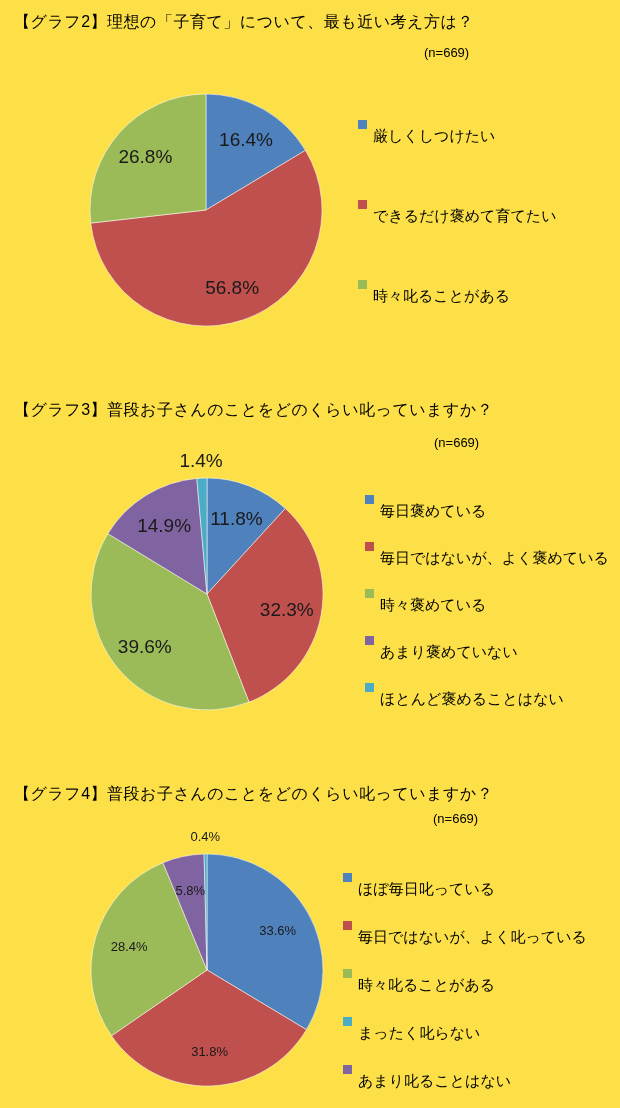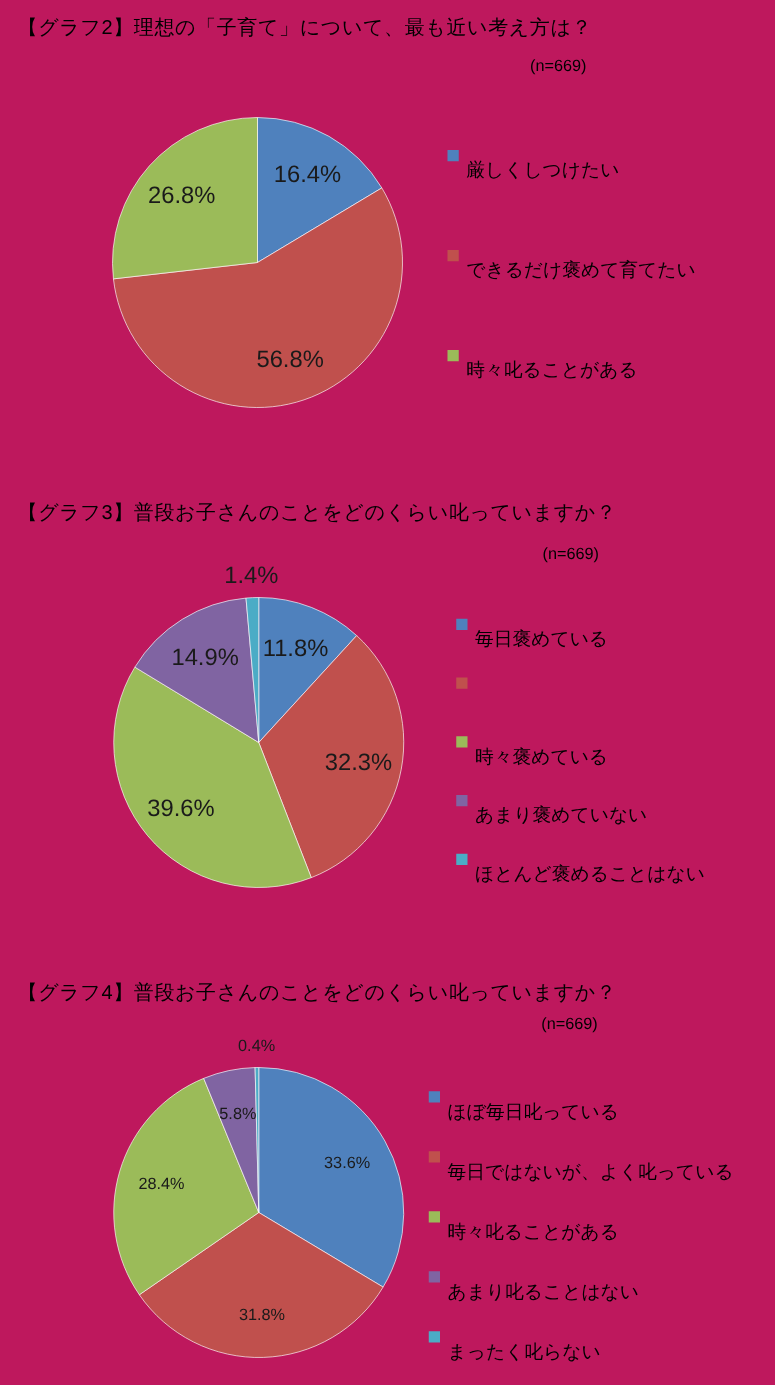--- a/index.html
+++ b/index.html
@@ -1,17 +1,17 @@
 <!DOCTYPE html>
 <html><head>
 <meta charset="utf-8">
 <style>
   html,body{margin:0;padding:0;}
   body{font-family:"Liberation Sans","DejaVu Sans",sans-serif;background:#ffffff;}
-  .page{position:relative;width:620px;height:1108px;background:#be185d;overflow:hidden;}
+  .page{position:relative;width:620px;height:1108px;background:#fde047;overflow:hidden;}
 
   .chart-title{position:absolute;left:14px;font-size:16px;color:#000000;letter-spacing:0.5px;white-space:nowrap;}
   .n-label{position:absolute;font-size:13px;color:#000000;white-space:nowrap;}
 
   .c0 .chart-title{top:12px;}
   .c1 .chart-title{top:400px;}
   .c2 .chart-title{top:784px;}
 
   .c0 .n-label{left:424px;top:45px;}
   .c1 .n-label{left:434px;top:435px;}
@@ -84,20 +84,21 @@
         <text x="87.1" y="81.0" dy="0.35em">14.9%</text>
         <text x="124.1" y="16.1" dy="0.35em">1.4%</text>
       </svg>
     <ul class="legend">
         <li>
           <span class="swatch" style="background: rgb(79, 129, 189);"></span>
           <span class="legend-label">毎日褒めている</span>
         </li>
         <li>
           <span class="swatch" style="background: rgb(192, 80, 77);"></span>
+          <span class="legend-label">毎日ではないが、よく褒めている</span>
         </li>
         <li>
           <span class="swatch" style="background: rgb(155, 187, 89);"></span>
           <span class="legend-label">時々褒めている</span>
         </li>
         <li>
           <span class="swatch" style="background: rgb(128, 100, 162);"></span>
           <span class="legend-label">あまり褒めていない</span>
         </li>
         <li>
@@ -129,23 +130,23 @@
         </li>
         <li>
           <span class="swatch" style="background: rgb(192, 80, 77);"></span>
           <span class="legend-label">毎日ではないが、よく叱っている</span>
         </li>
         <li>
           <span class="swatch" style="background: rgb(155, 187, 89);"></span>
           <span class="legend-label">時々叱ることがある</span>
         </li>
         <li>
+          <span class="swatch" style="background: rgb(75, 172, 198);"></span>
+          <span class="legend-label">まったく叱らない</span>
+        </li>
+        <li>
           <span class="swatch" style="background: rgb(128, 100, 162);"></span>
           <span class="legend-label">あまり叱ることはない</span>
-        </li>
-        <li>
-          <span class="swatch" style="background: rgb(75, 172, 198);"></span>
-          <span class="legend-label">まったく叱らない</span>
         </li>
       </ul>
   </section>
 
 </div>
 
 </body></html>

